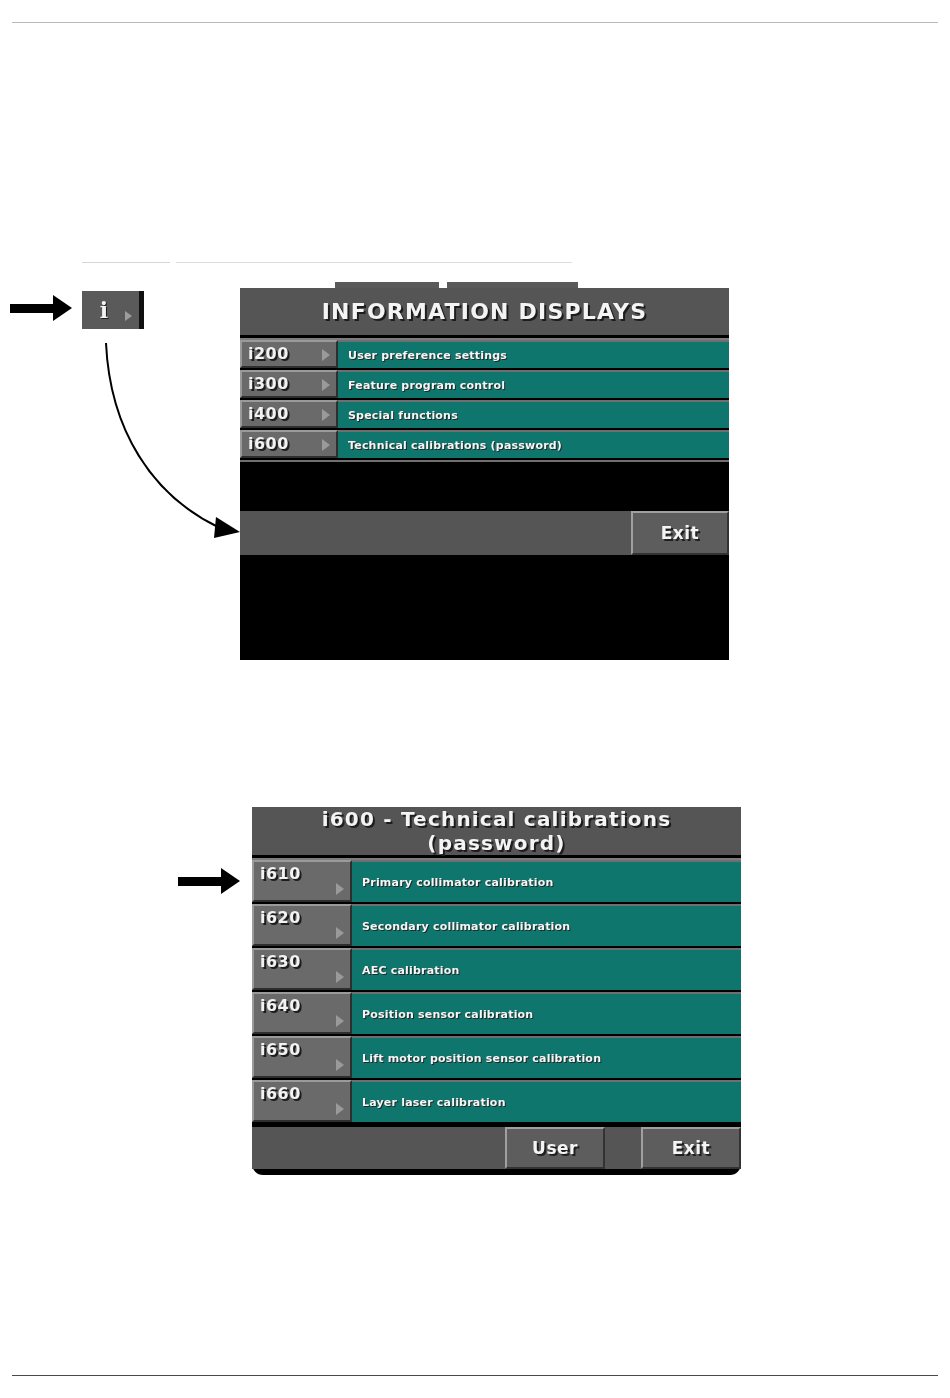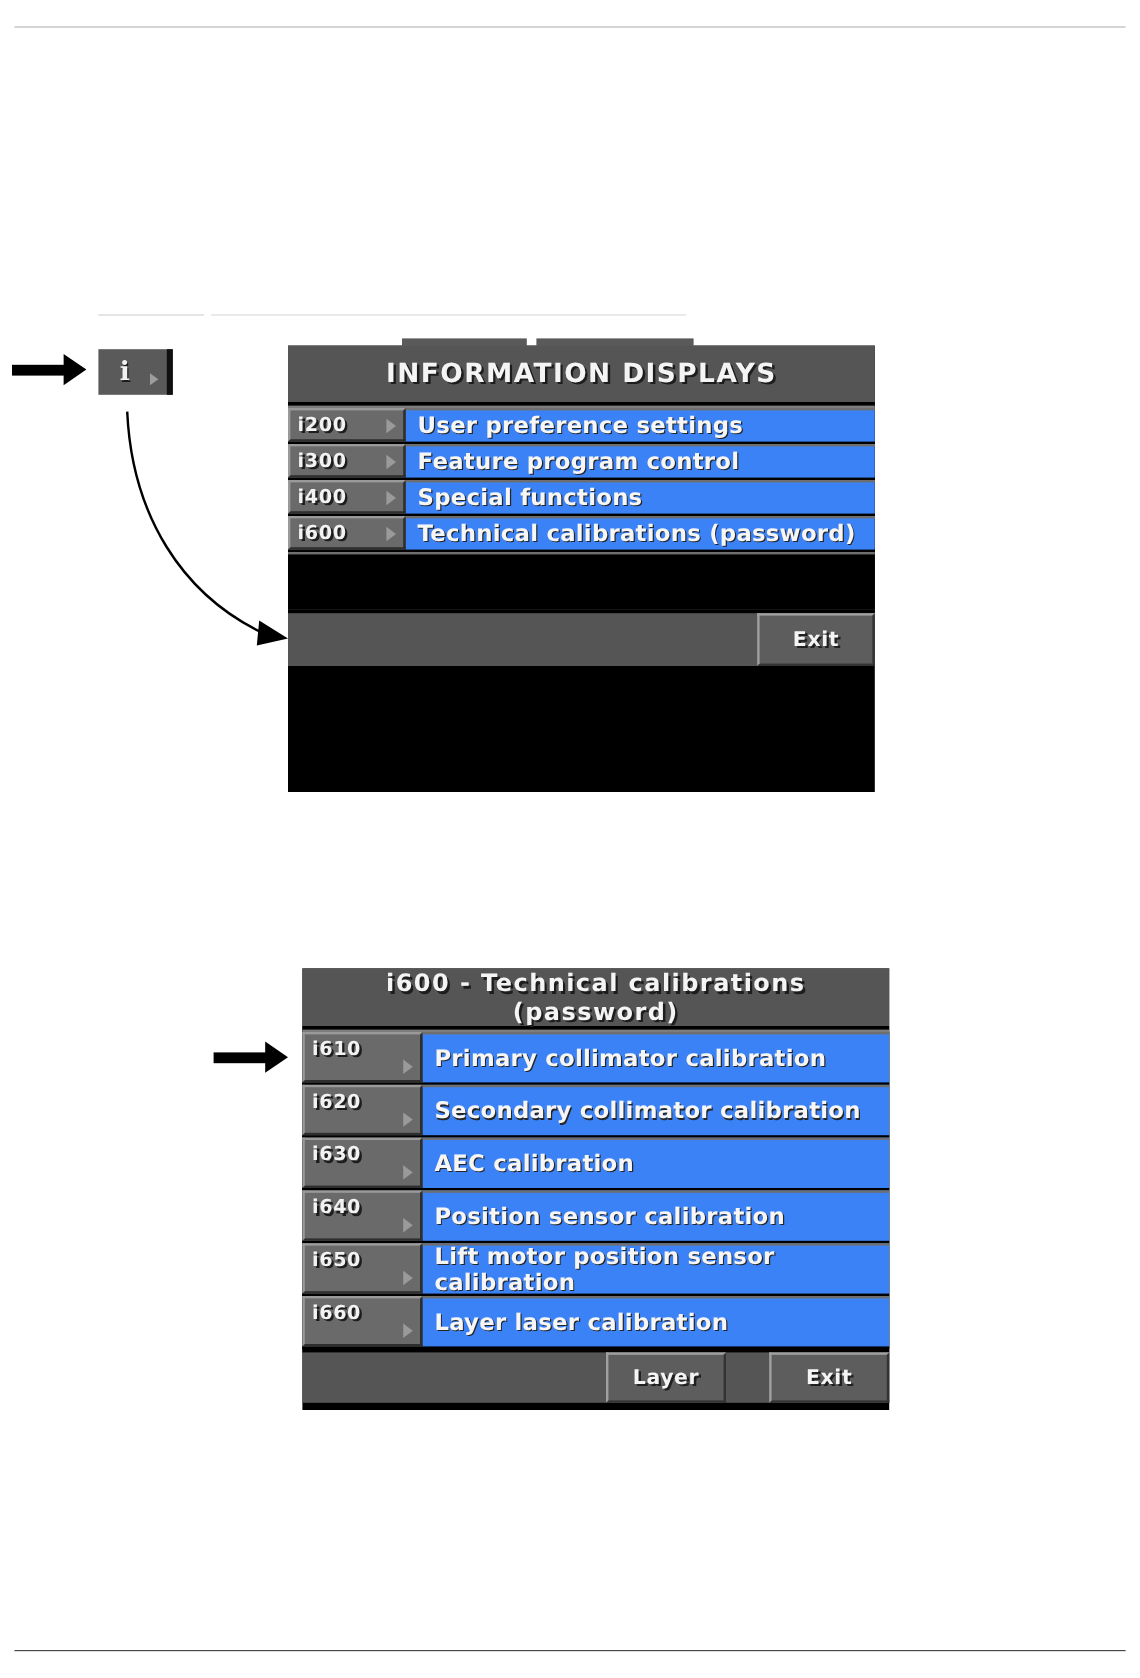--- a/index.html
+++ b/index.html
@@ -164,24 +164,24 @@
   .menu-row .code-tri {
     position: absolute;
     right: 6px; bottom: 5px;
     width: 0; height: 0;
     border-left: 8px solid #9a9a9a;
     border-top: 6px solid transparent;
     border-bottom: 6px solid transparent;
   }
   .menu-row .desc-cell {
     flex: 1 1 auto;
-    background: #3b82f6;
+    background: #0f766e;
     color: #f6f6f6;
     font-weight: bold;
-    font-size: 19px;
+    font-size: 11px;
     display: flex;
     align-items: center;
     padding-left: 10px;
     text-shadow: 1px 1px 0 #262626;
     border-top: 2px solid #6f6f6f;
     box-sizing: border-box;
     letter-spacing: 0.2px;
   }
 
   .panel-blank {
@@ -235,21 +235,21 @@
     height: 6px;
     background: #5a5a5a;
     top: 282px;
   }
   #tab-stub-a { left: 335px; width: 104px; }
   #tab-stub-b { left: 447px; width: 131px; }
 
   
   #panel-technical-calibrations {
     left: 252px; top: 807px;
-    width: 489px; height: 368px;
+    width: 489px; height: 368px; border-radius: 11px;
   }
   #panel-technical-calibrations .panel-title { height: 48px; font-size: 20px; }
   #panel-technical-calibrations .menu-row { height: 44px; }
   #panel-technical-calibrations .code-cell { width: 100px; }
   #panel-technical-calibrations .footer-bar { height: 45px; }
   #panel-technical-calibrations .footer-btn { width: 100px; }
 </style>
 </head>
 <body>
 
@@ -376,16 +376,16 @@
       <div class="code-cell">
         <span class="code-label">i660</span>
         <span class="code-tri"></span>
       </div>
       <div class="desc-cell">Layer laser calibration</div>
     </div>
 
   </div>
   <div class="footer-bar">
     <div class="footer-spacer"></div>
-    <div class="footer-btn">Layer</div>
+    <div class="footer-btn">User</div>
     <div class="footer-btn">Exit</div>
   </div>
 </div>
 
 </body></html>

